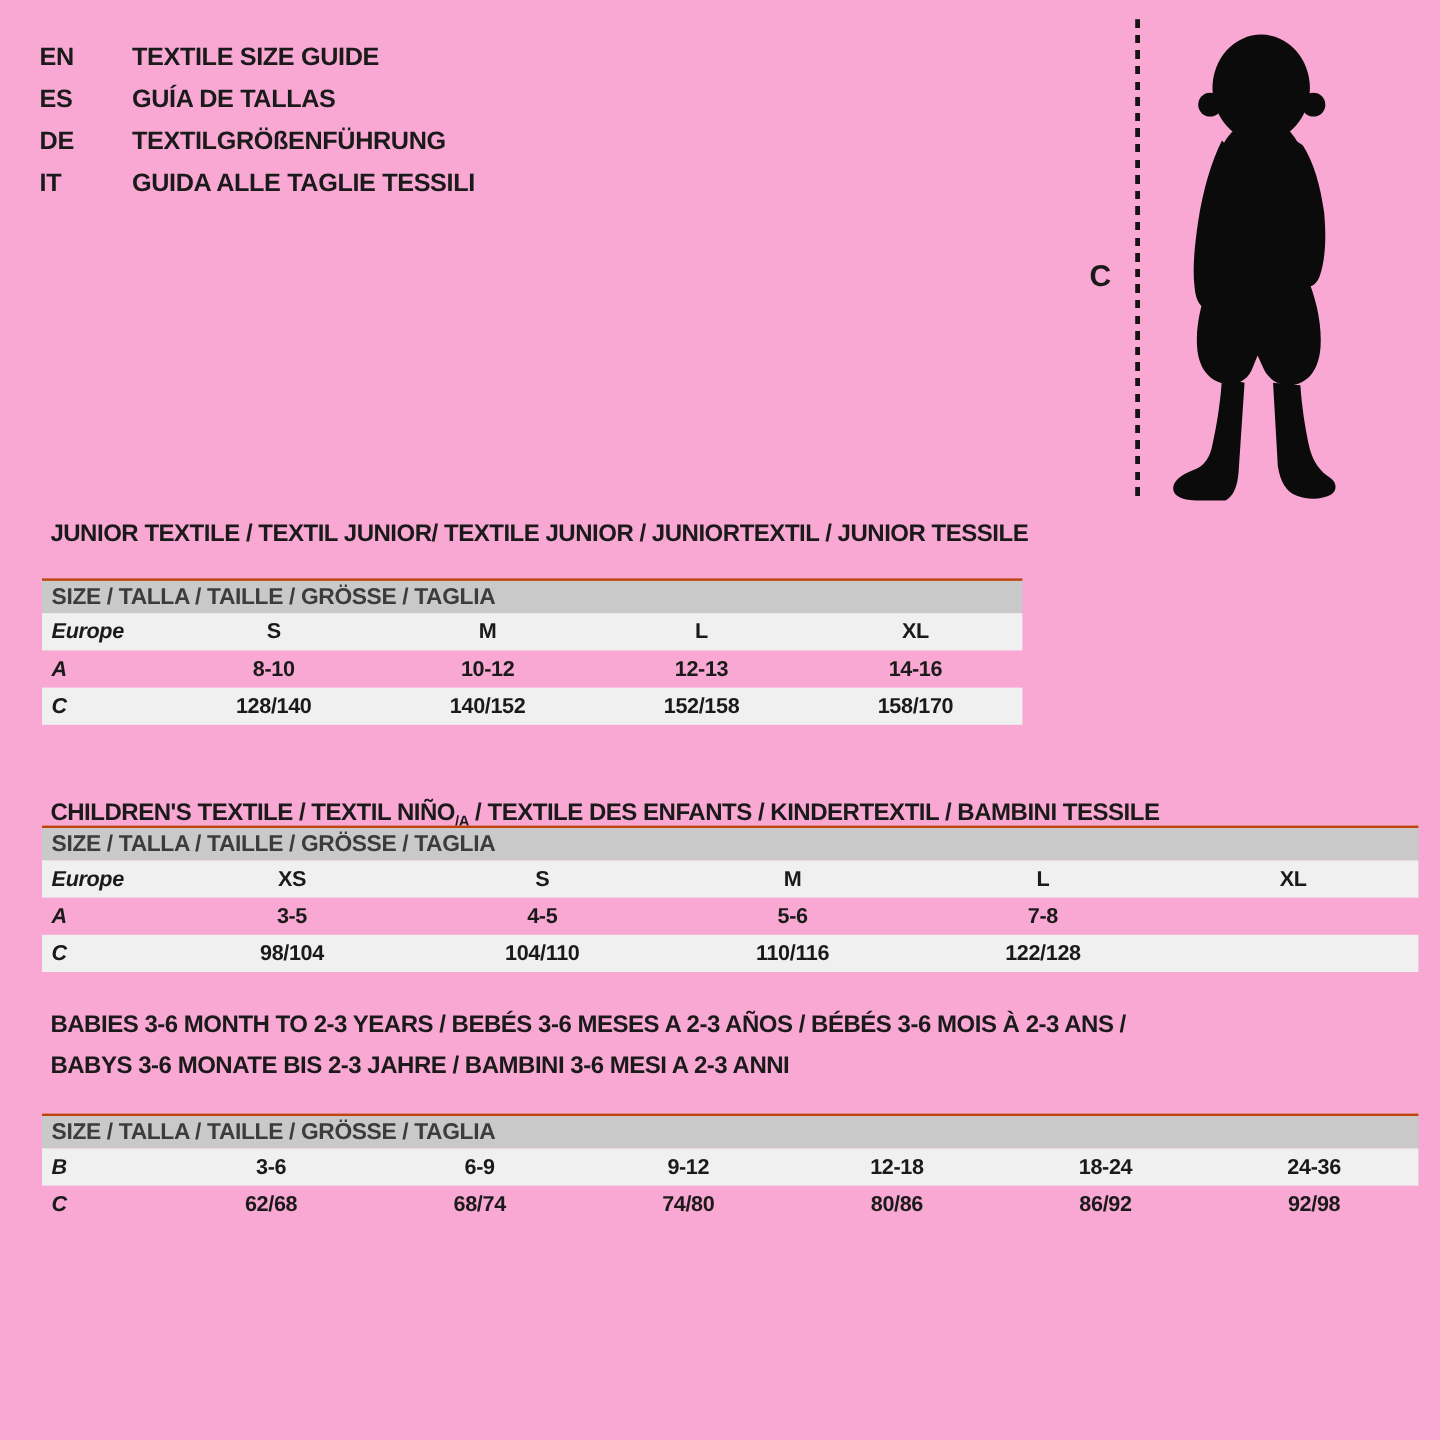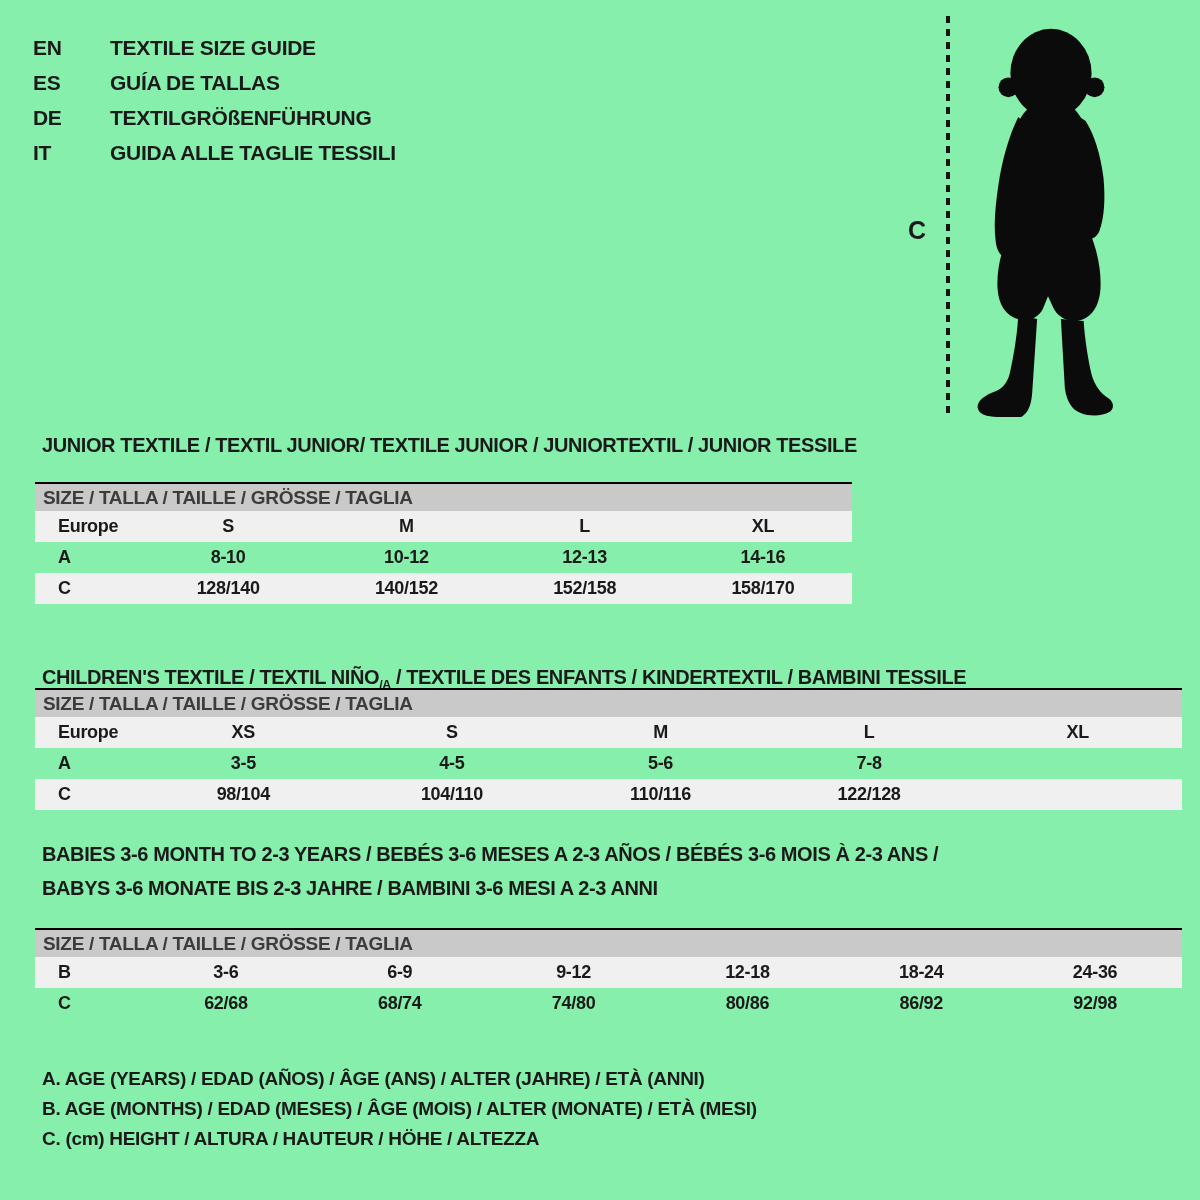--- a/index.html
+++ b/index.html
@@ -1,21 +1,21 @@
 <!DOCTYPE html>
 <html><head>
 <meta charset="utf-8">
 <style>
   * { margin: 0; padding: 0; box-sizing: border-box; }
   html, body { background: #ffffff; }
   .page {
     position: relative;
     width: 1200px;
     height: 1200px;
-    background: #86efac;
+    background: #f9a8d4;
     font-family: "Liberation Sans", sans-serif;
     color: #1a1a1a;
     overflow: hidden;
   }
 
   
   .lang-block { position: absolute; left: 33px; top: 30px; }
   .lang-row { display: flex; height: 35px; align-items: center; }
   .lang-code {
     width: 77px; font-weight: 700; font-size: 21px; letter-spacing: -0.3px;
@@ -48,36 +48,36 @@
 
   
   .size-table { position: absolute; left: 35px; }
   #table-junior   { top: 482px; width: 817px; }
   #table-children { top: 688px; width: 1147px; }
   #table-babies   { top: 928px; width: 1147px; }
 
   .thead-bar {
     height: 29px; line-height: 27px;
     background: #c9c9c9;
-    border-top: 2px solid #000000;
+    border-top: 2px solid #c2410c;
     color: #3c3c3c;
     font-weight: 700; font-size: 19px; letter-spacing: -0.3px;
     padding-left: 8px;
   }
   .trow {
     display: grid;
     grid-template-columns: 104px repeat(var(--cols), 1fr);
     height: 31px; line-height: 31px;
   }
   .trow:nth-child(even) { background: #f0f0f0; }
   .tcell {
     text-align: center; font-weight: 700; font-size: 18px; letter-spacing: -0.3px;
     overflow: hidden; white-space: nowrap;
   }
-  .tlabel { text-align: left; padding-left: 23px; }
+  .tlabel { text-align: left; padding-left: 8px; font-style: italic; }
 
   
   .footnotes { position: absolute; left: 42px; top: 1064px; }
   .footnote {
     font-weight: 700; font-size: 19px; letter-spacing: -0.3px;
     height: 30px; line-height: 30px; white-space: nowrap;
   }
 </style>
 </head>
 <body>
@@ -196,19 +196,14 @@
         <div class="tcell tlabel">C</div>
         <div class="tcell">62/68</div>
         <div class="tcell">68/74</div>
         <div class="tcell">74/80</div>
         <div class="tcell">80/86</div>
         <div class="tcell">86/92</div>
         <div class="tcell">92/98</div>
       </div>
     </div>
 
-  <div class="footnotes">
-    <div class="footnote">A. AGE (YEARS) / EDAD (AÑOS) / ÂGE (ANS) / ALTER (JAHRE) / ETÀ (ANNI)</div>
-    <div class="footnote">B. AGE (MONTHS) / EDAD (MESES) / ÂGE (MOIS) / ALTER (MONATE) / ETÀ (MESI)</div>
-    <div class="footnote">C. (cm) HEIGHT / ALTURA / HAUTEUR / HÖHE / ALTEZZA</div>
-  </div>
 
 </div>
 
 </body></html>

